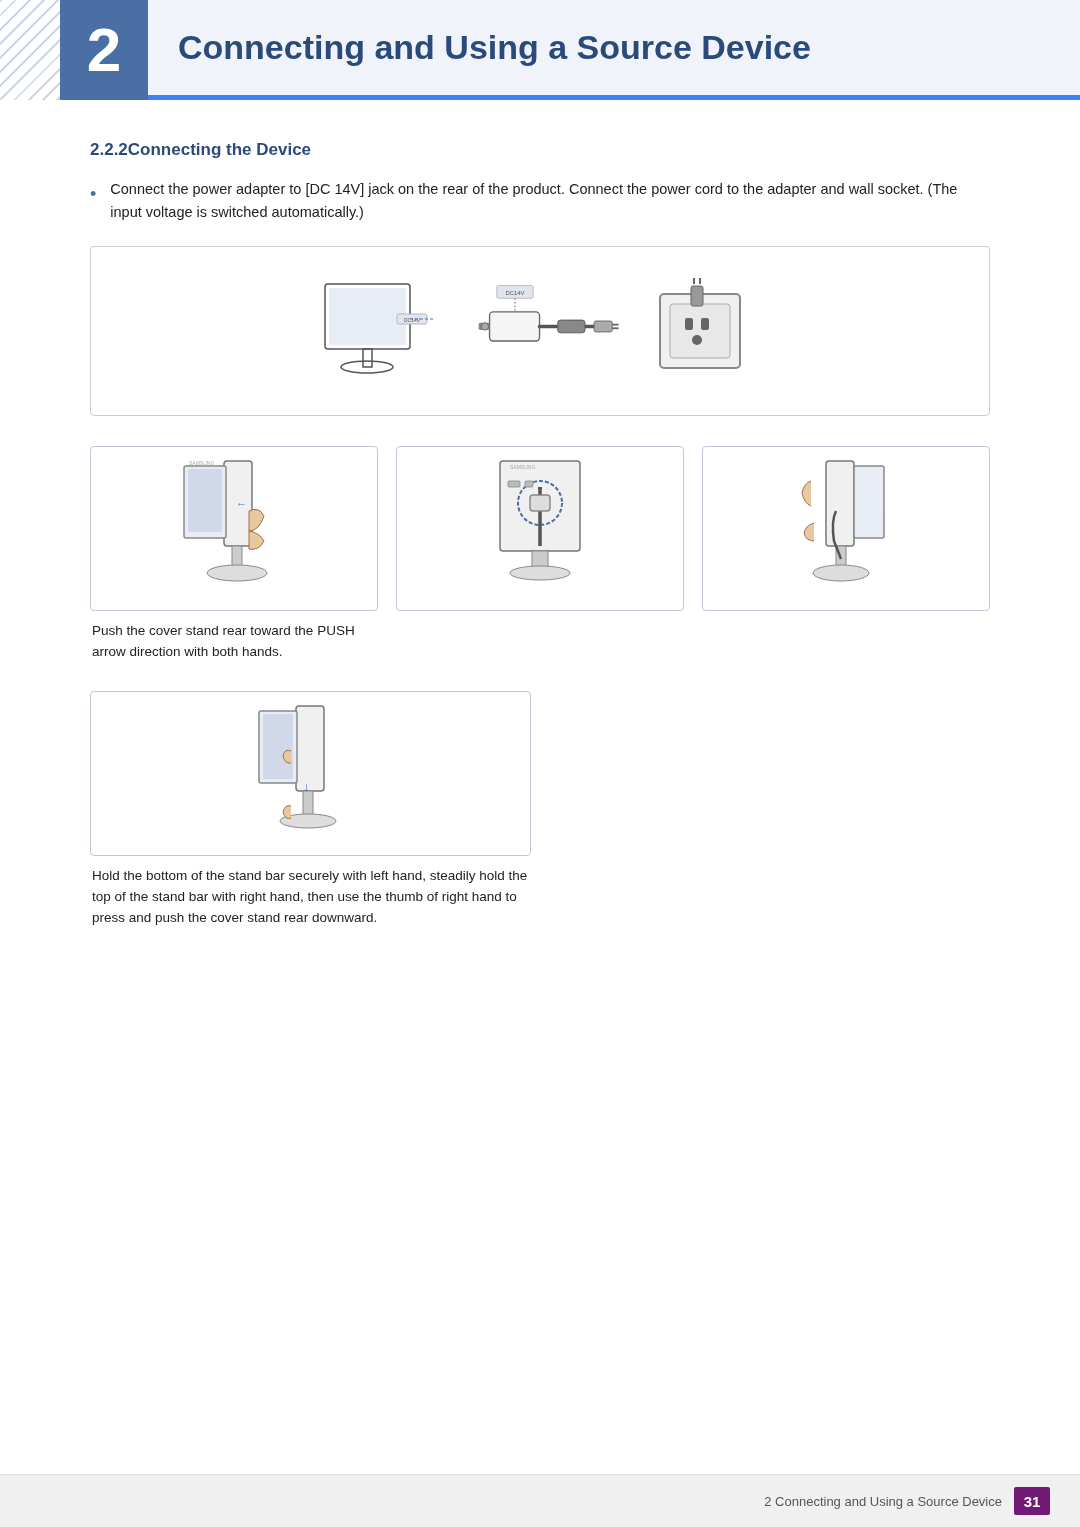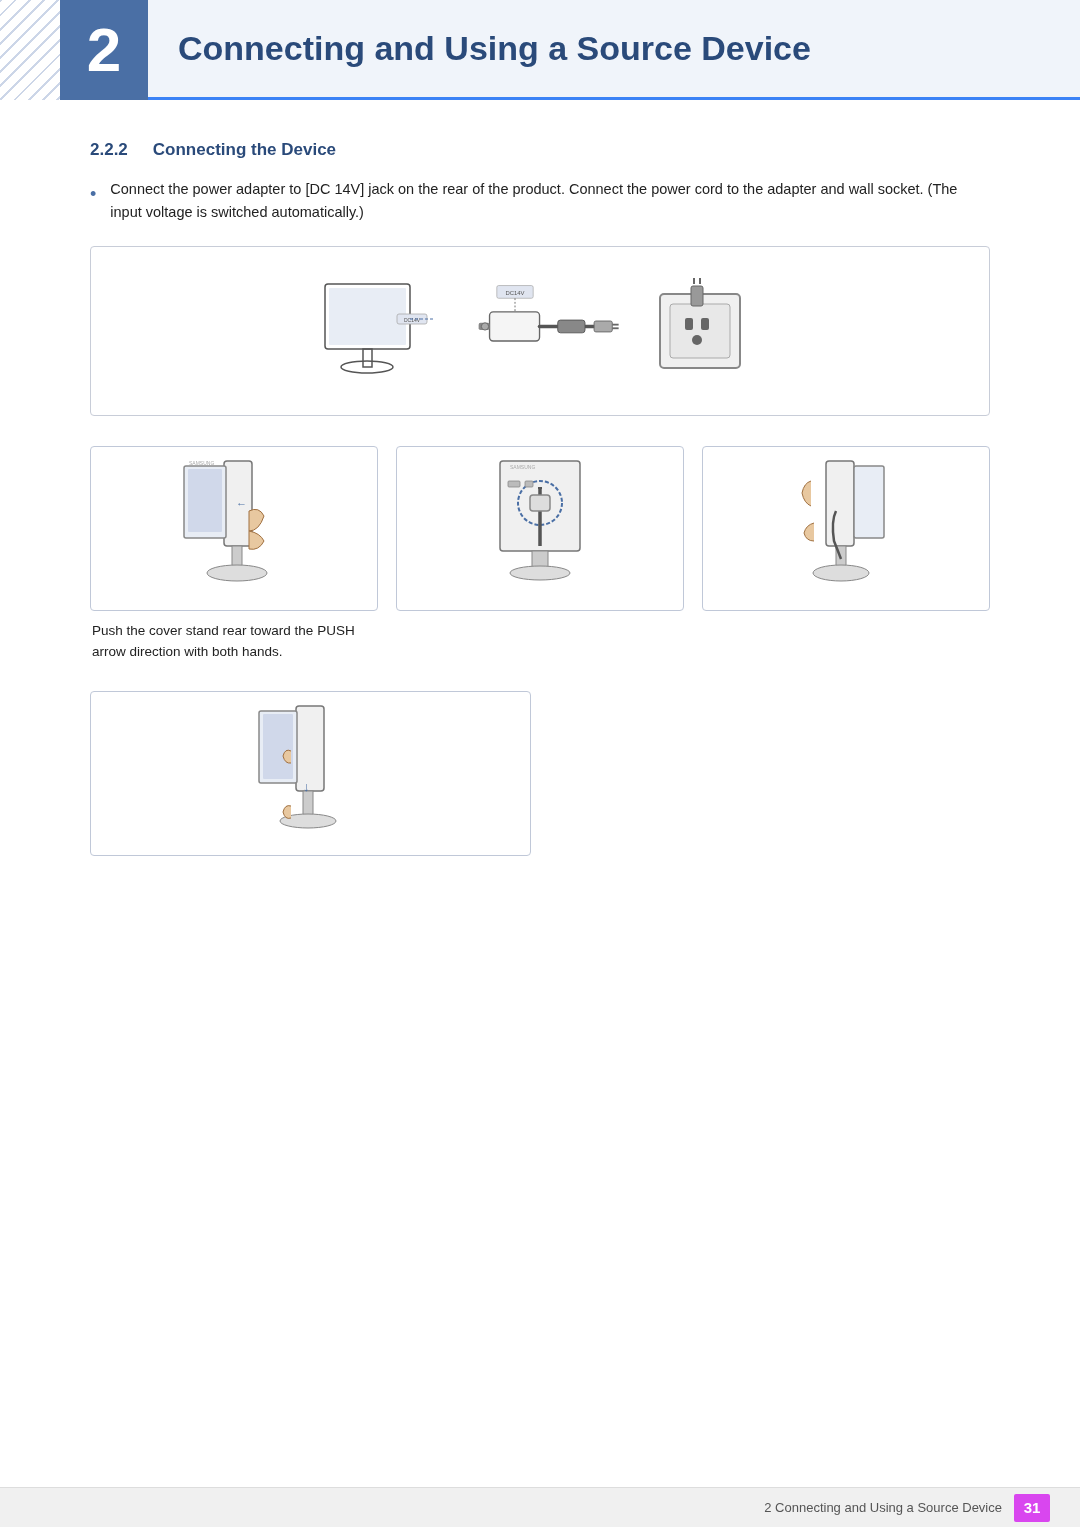--- a/index.html
+++ b/index.html
@@ -33,21 +33,21 @@
       font-weight: bold;
       color: #fff;
       line-height: 1;
     }
     .header-title-area {
       background: #f0f4fa;
       flex: 1;
       display: flex;
       align-items: center;
       padding: 18px 30px;
-      border-bottom: 3px solid #3b82f6;
+      border-bottom: 5px solid #3b82f6;
     }
     .header-title {
       font-size: 34px;
       font-weight: bold;
       color: #2a4a7a;
     }
     
     .header-decoration {
       width: 60px;
       background: repeating-linear-gradient(
@@ -66,21 +66,21 @@
     }
 
     
     .section-heading {
       font-size: 17px;
       font-weight: bold;
       color: #2a4a7a;
       margin-bottom: 18px;
       display: flex;
       align-items: center;
-      gap: 25px;
+      gap: 0;
     }
     .section-number {
       color: #2a4a7a;
     }
 
     
     .bullet-item {
       display: flex;
       align-items: flex-start;
       gap: 14px;
@@ -148,33 +148,33 @@
     .caption-text b {
       font-weight: normal;
     }
 
     
     .footer-bar {
       position: absolute;
       bottom: 0;
       left: 0;
       right: 0;
-      height: 40px;
+      height: 53px;
       background: #f0f0f0;
       display: flex;
       align-items: center;
       justify-content: flex-end;
       padding: 0 30px;
       border-top: 1px solid #ddd;
       font-size: 13px;
       color: #555;
       gap: 12px;
     }
     .footer-page-box {
-      background: #d946ef;
+      background: #701a75;
       color: #fff;
       font-weight: bold;
       font-size: 15px;
       width: 36px;
       height: 28px;
       display: flex;
       align-items: center;
       justify-content: center;
       border-radius: 2px;
     }
@@ -364,20 +364,21 @@
 
           <ellipse cx="67" cy="125" rx="28" ry="7" fill="#ddd" stroke="#888" stroke-width="1"></ellipse>
 
           <text x="62" y="95" font-size="13" fill="#4a6fa5" font-weight="bold">↓</text>
 
           <path d="M50,110 Q44,108 42,116 Q44,124 50,122" fill="#e8c8a0" stroke="#a07040" stroke-width="1"></path>
 
           <path d="M50,55 Q44,52 42,60 Q44,68 50,67" fill="#e8c8a0" stroke="#a07040" stroke-width="1"></path>
         </svg>
       </div>
+      <div class="caption-text">Hold the bottom of the stand bar securely with left hand, steadily hold the top of the stand bar with right hand, then use the thumb of right hand to press and push the cover stand rear downward.</div>
     </div>
 
 
     <div class="image-cell">
     </div>
 
   </div>
 
 </div>
 

